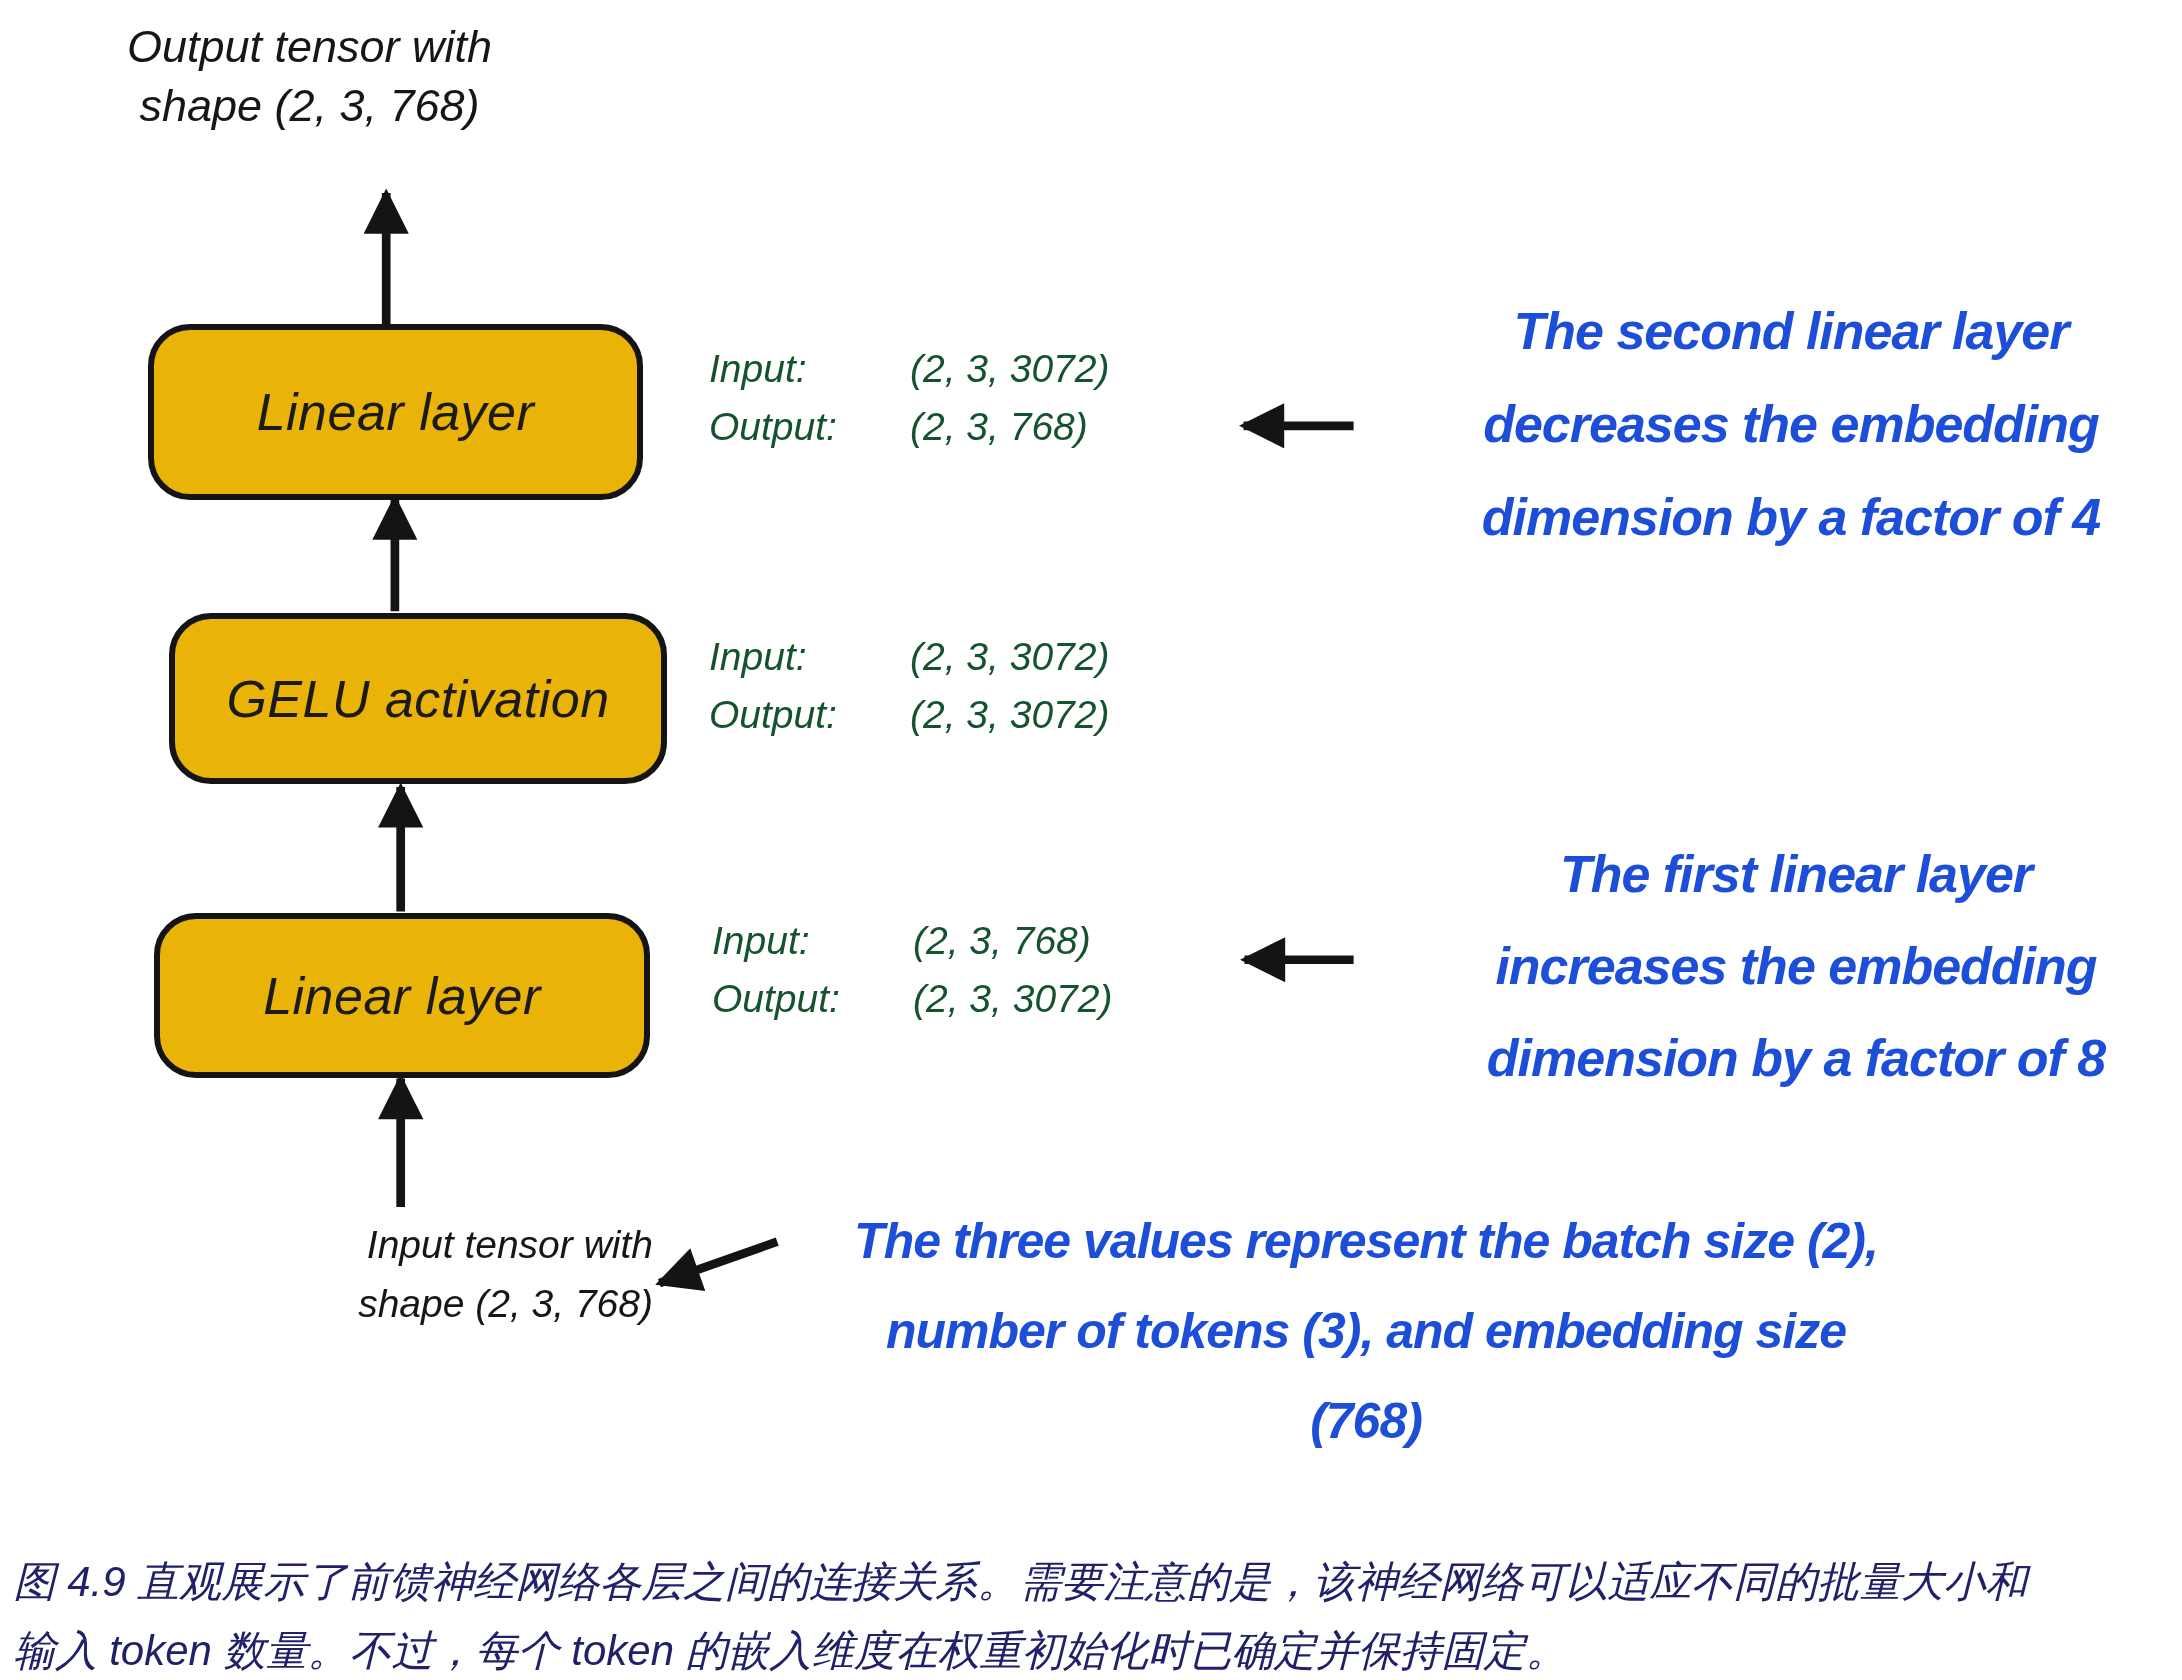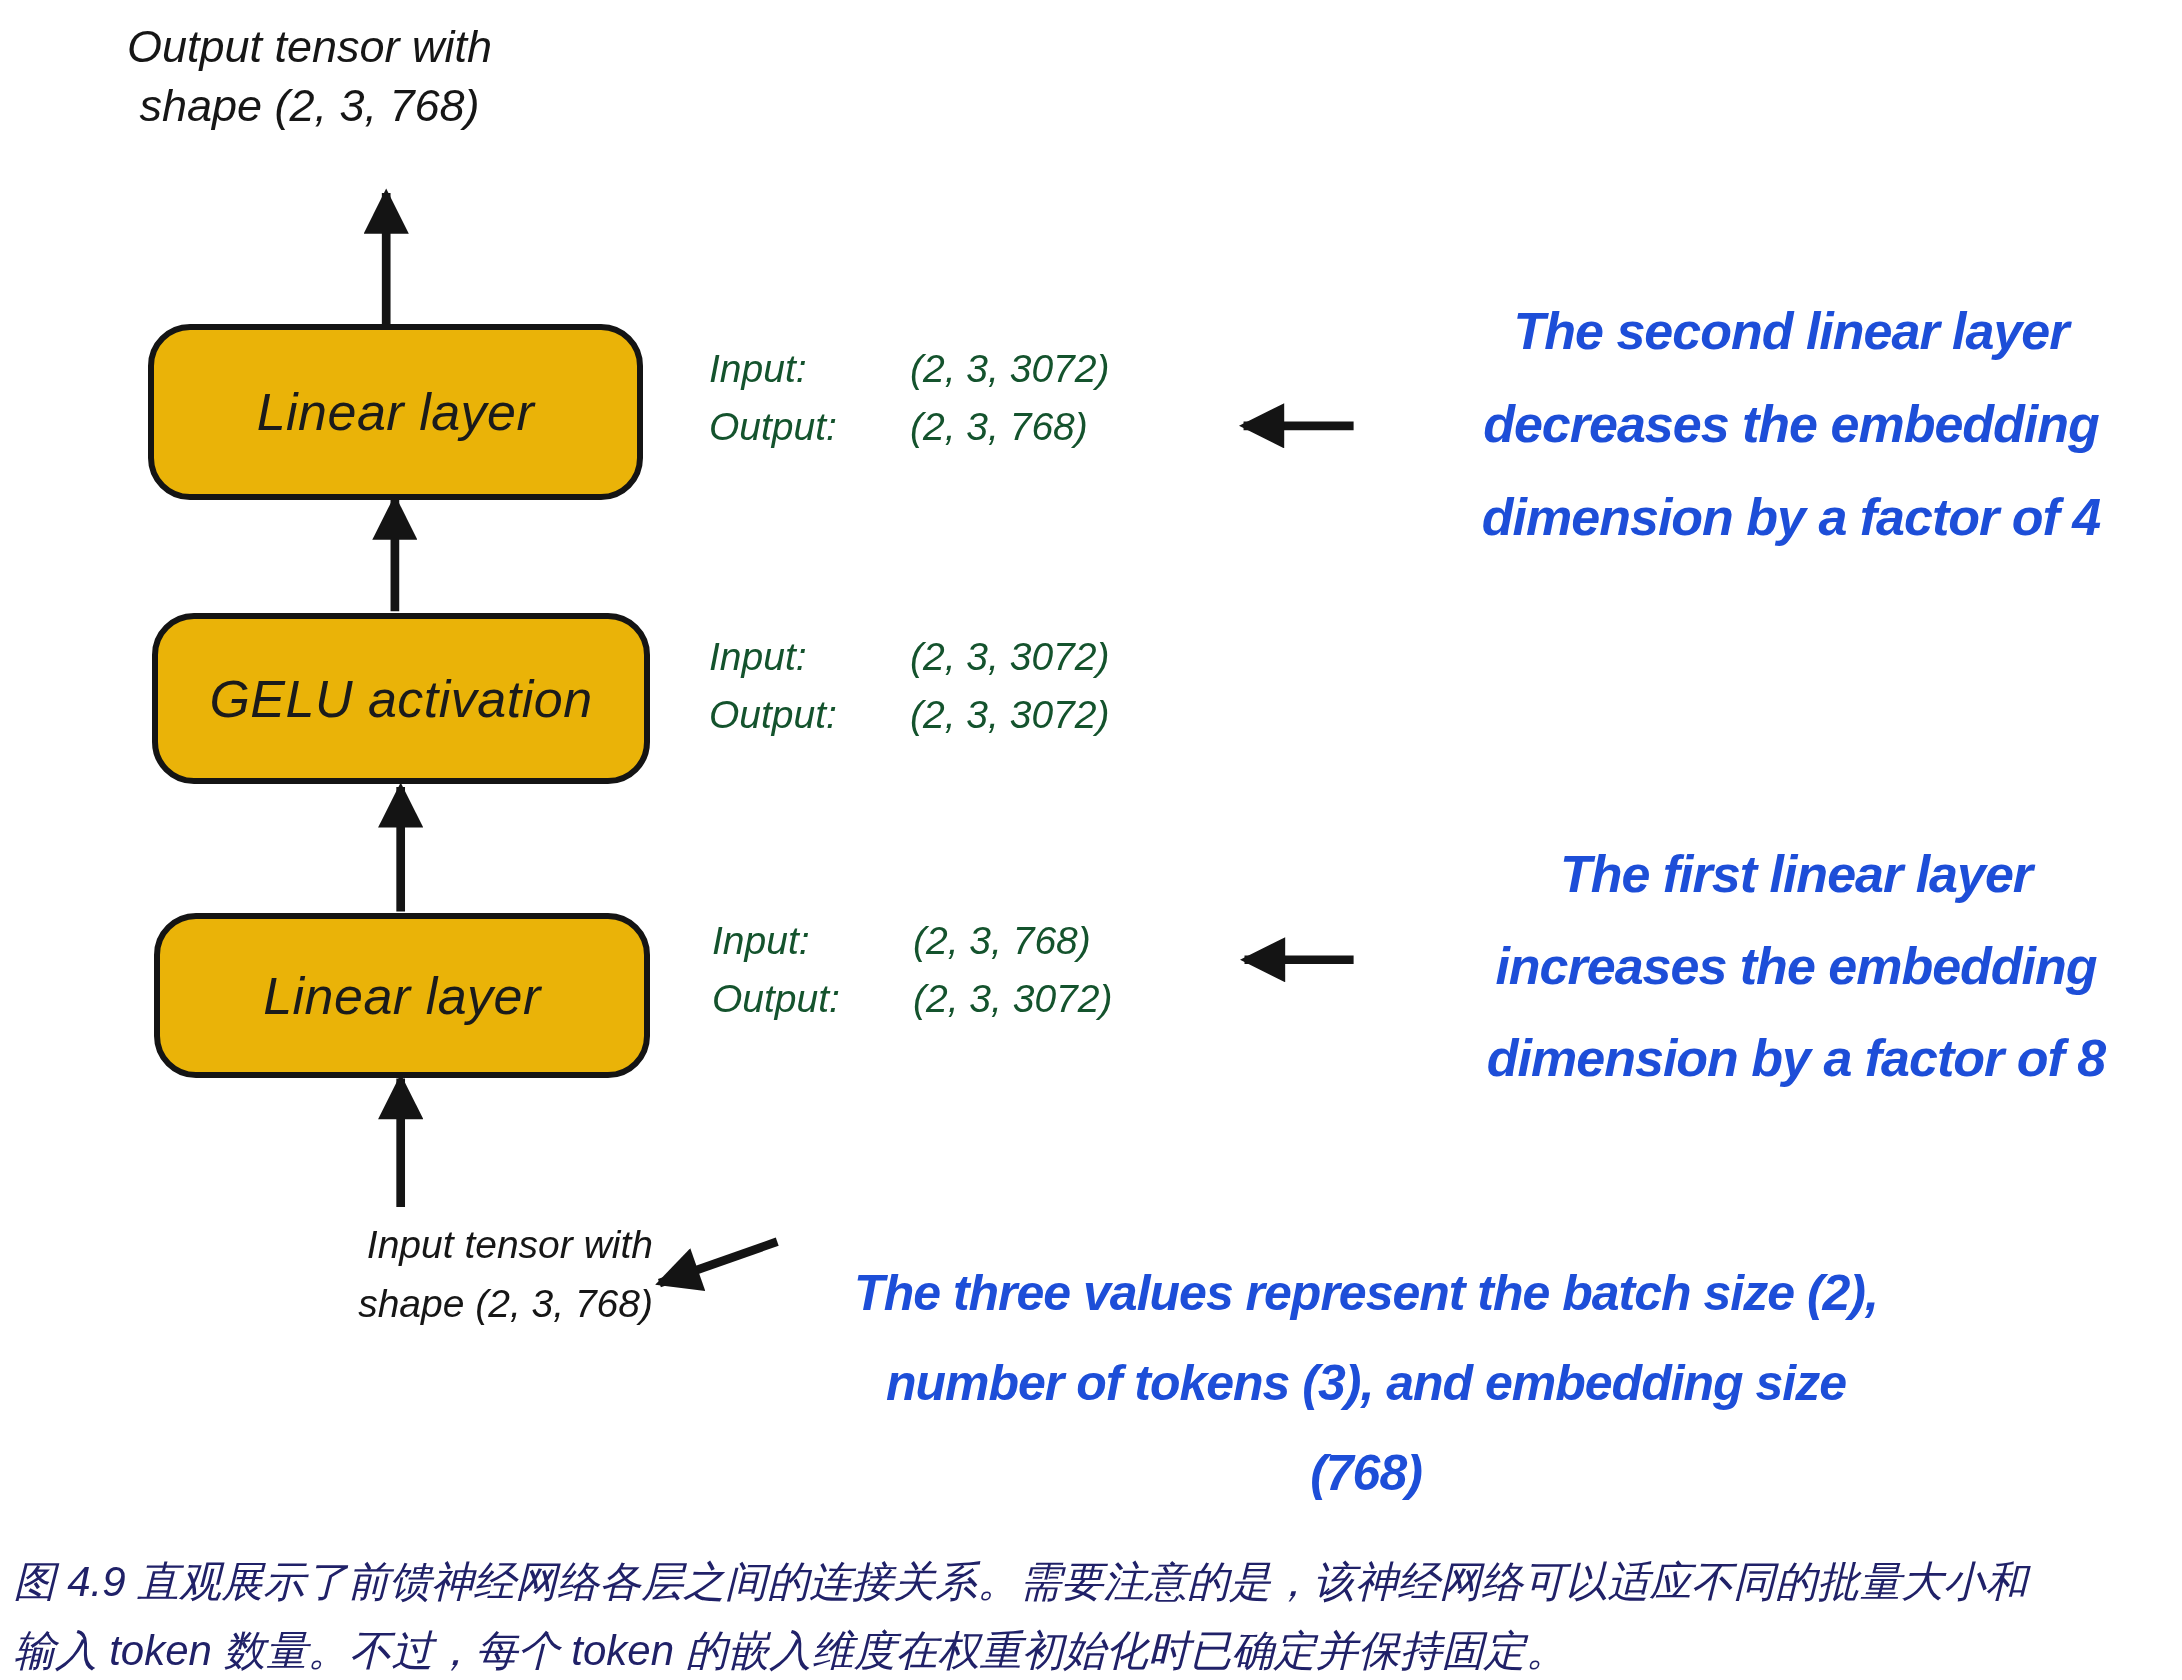--- a/index.html
+++ b/index.html
@@ -66,21 +66,21 @@
   <div class="io" style="left:709px;top:340px;">
     <span>Input:</span>
     <span>(2, 3, 3072)</span>
     <span>Output:</span>
     <span>(2, 3, 768)</span>
   </div>
   <div class="note preline" style="left:1448px;top:285px;width:686px;">The second linear layer
 decreases the embedding
 dimension by a factor of 4</div>
 
-  <div class="layer-box" style="left:152px;top:613px;width:486px;height:159px;">
+  <div class="layer-box" style="left:169px;top:613px;width:486px;height:159px;">
     <span>GELU activation</span>
   </div>
   <div class="io" style="left:709px;top:628px;">
     <span>Input:</span>
     <span>(2, 3, 3072)</span>
     <span>Output:</span>
     <span>(2, 3, 3072)</span>
   </div>
 
   <div class="layer-box" style="left:154px;top:913px;width:484px;height:153px;">
@@ -92,21 +92,21 @@
     <span>Output:</span>
     <span>(2, 3, 3072)</span>
   </div>
   <div class="note preline" style="left:1453px;top:828px;width:686px;line-height:92px;">The first linear layer
 increases the embedding
 dimension by a factor of 8</div>
 
   <div class="tensor-label preline" style="left:112px;top:1215px;width:541px;font-size:39px;text-align:right;">Input tensor with
 shape (2, 3, 768)</div>
 
-  <div class="note note-wide preline" style="left:782px;top:1248px;width:1168px;">The three values represent the batch size (2),
+  <div class="note note-wide preline" style="left:782px;top:1196px;width:1168px;">The three values represent the batch size (2),
 number of tokens (3), and embedding size
 (768)</div>
 
   <div class="caption prewrap" style="color: rgb(32, 33, 104);">图 4.9 直观展示了前馈神经网络各层之间的连接关系。需要注意的是，该神经网络可以适应不同的批量大小和
 输入 token 数量。不过，每个 token 的嵌入维度在权重初始化时已确定并保持固定。</div>
 
 </div>
 
 
 </body></html>

